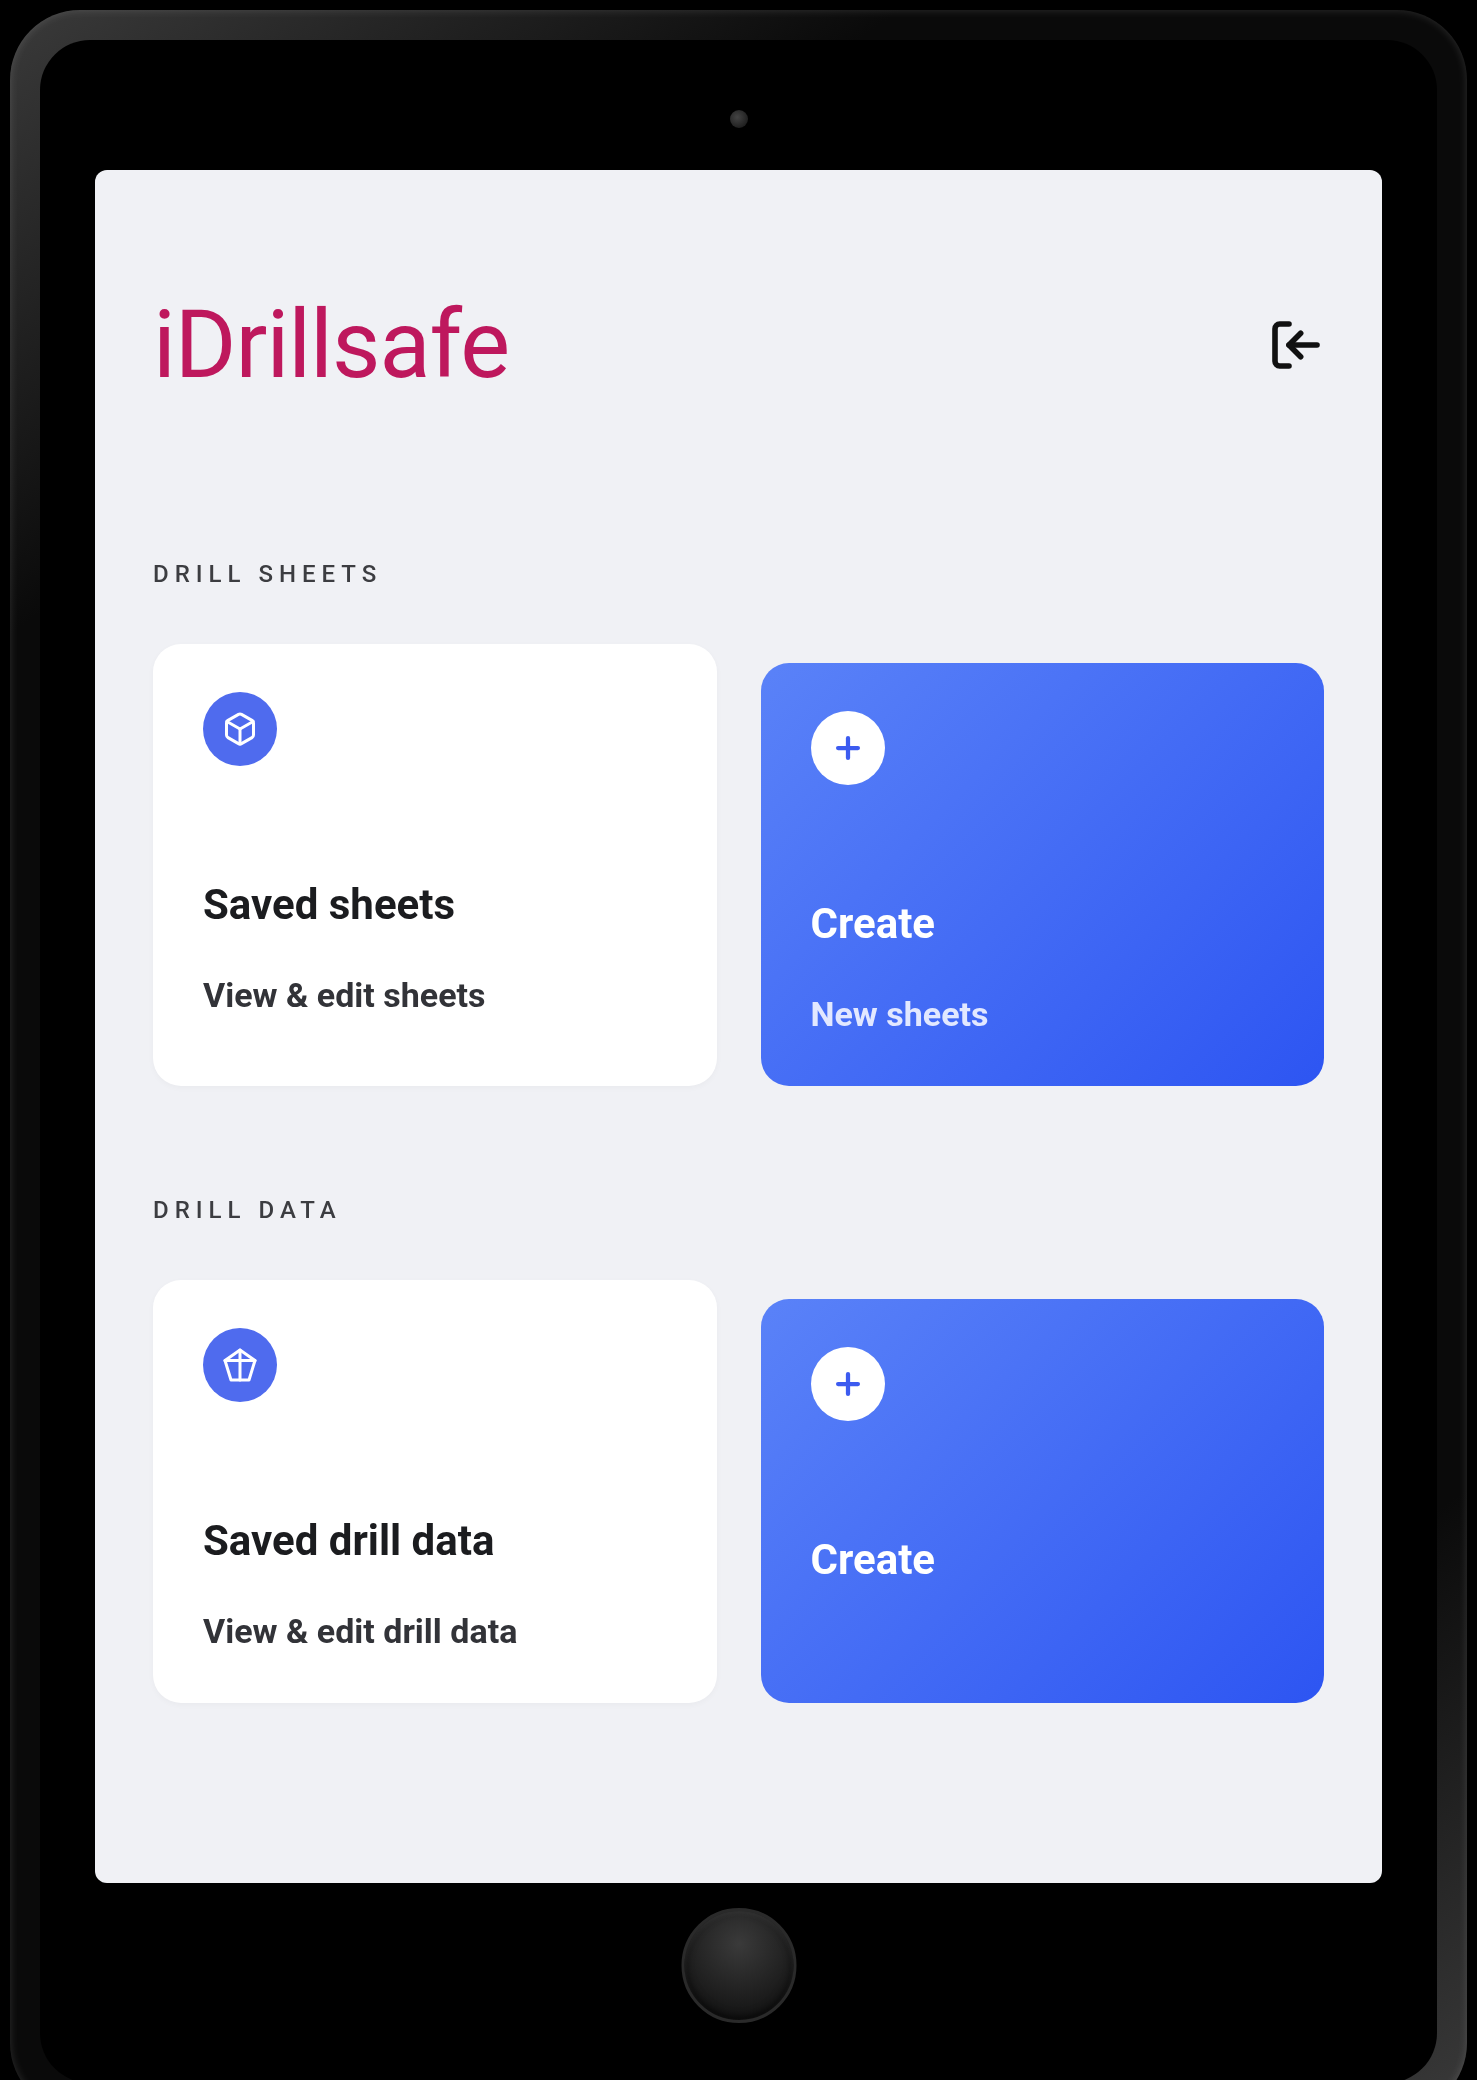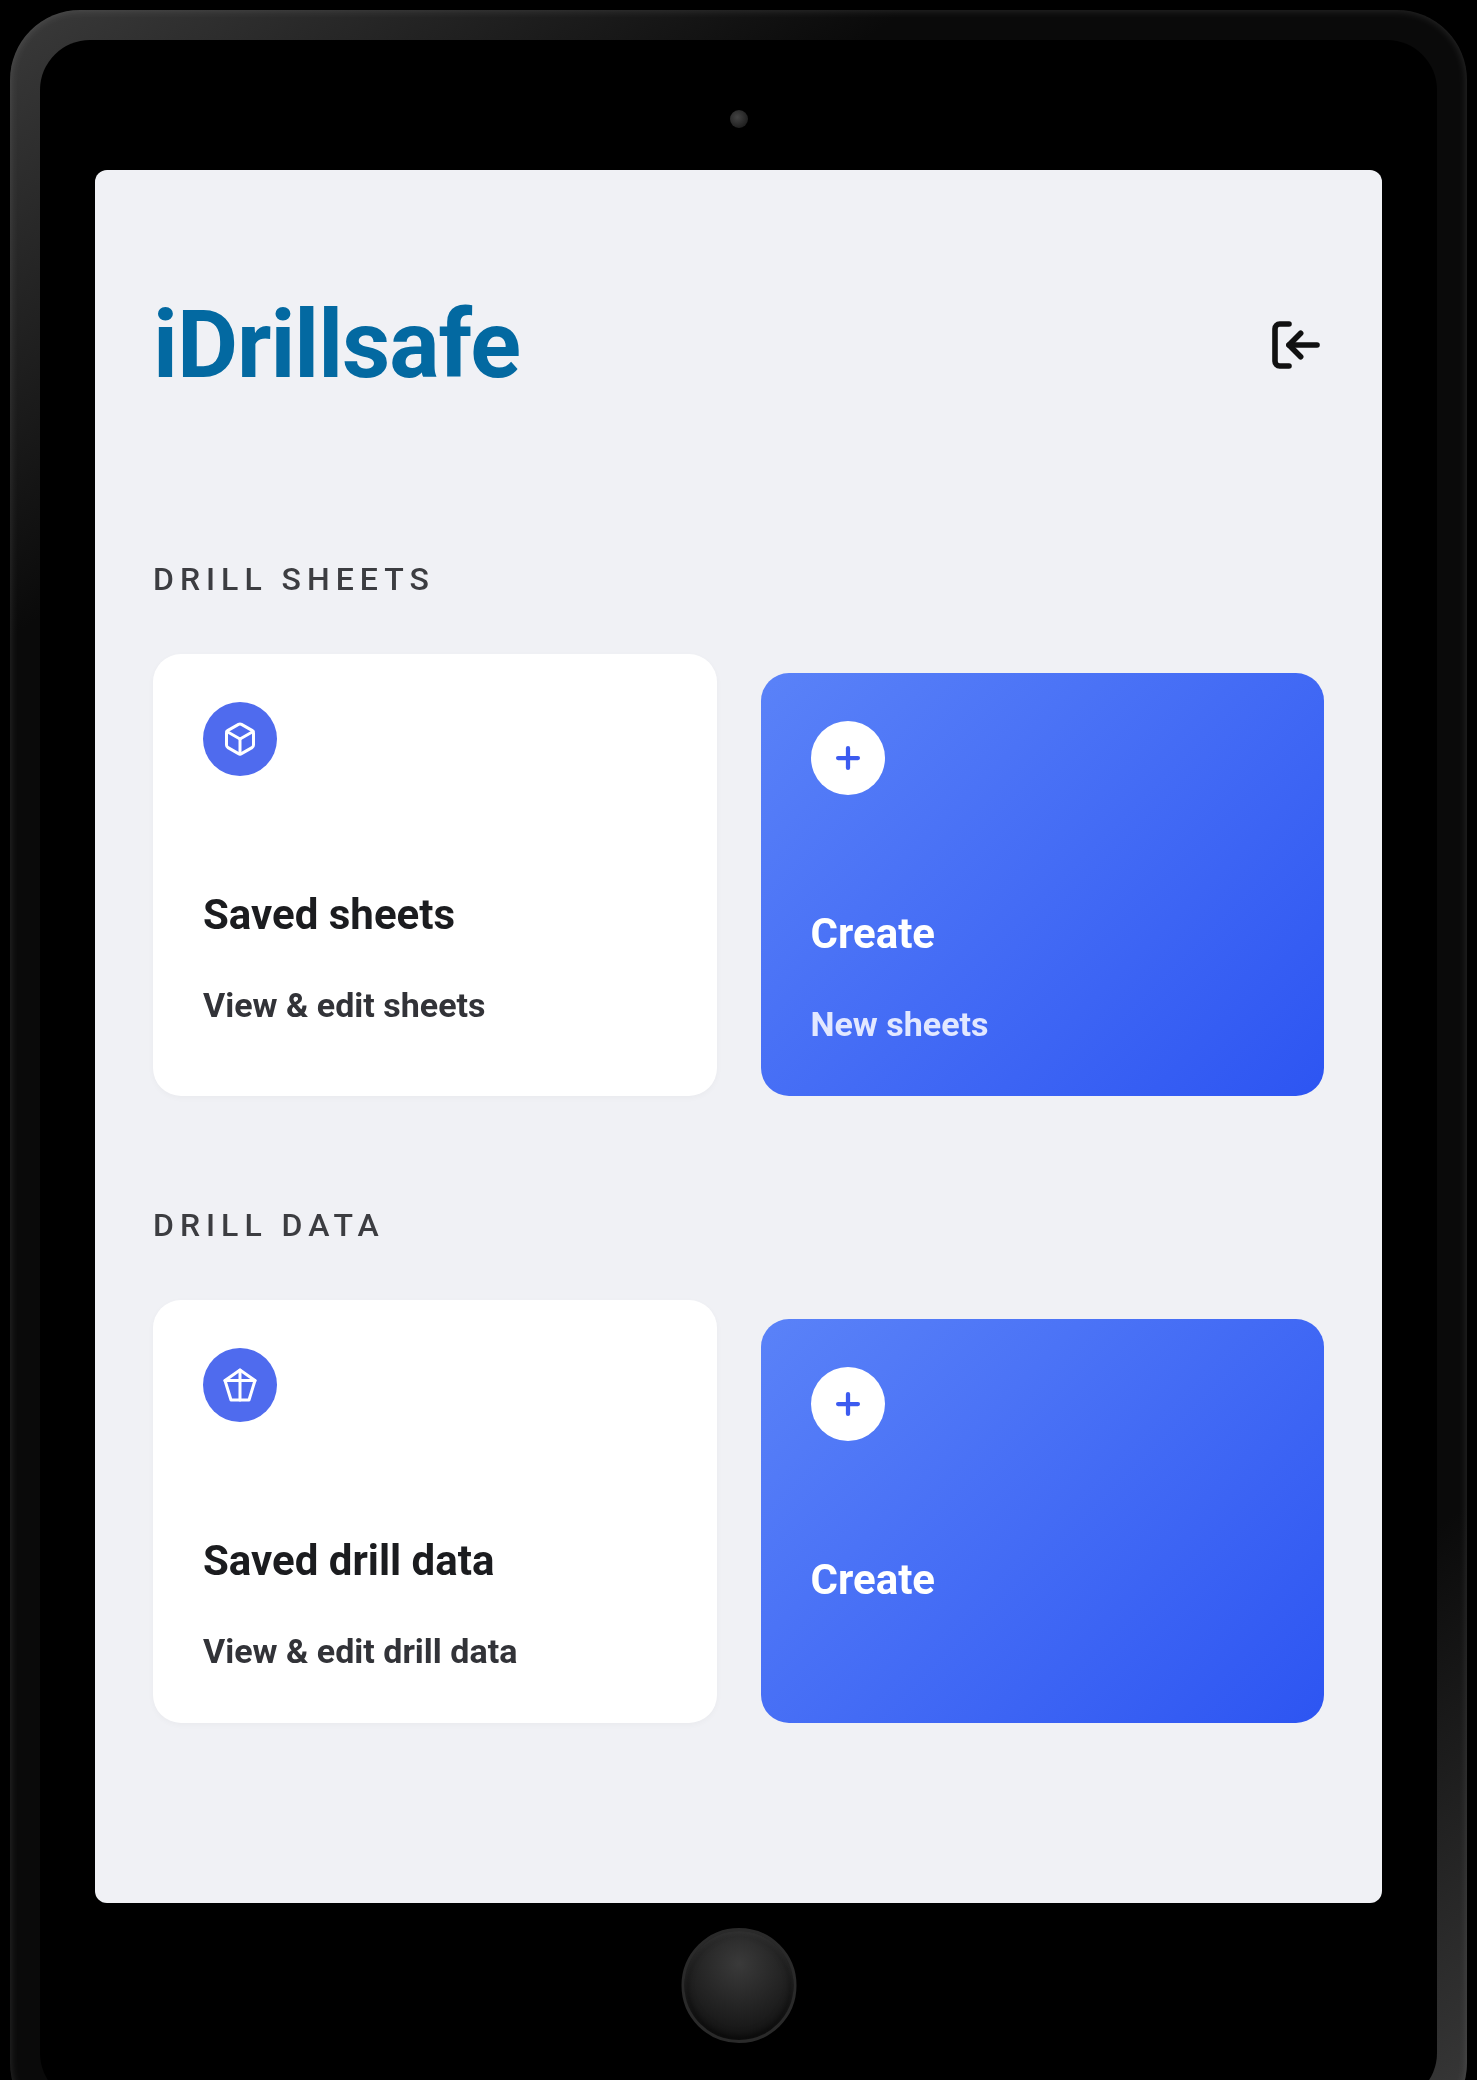--- a/index.html
+++ b/index.html
@@ -62,35 +62,35 @@
 
   
   .header {
     display: flex;
     align-items: center;
     justify-content: space-between;
     margin-bottom: 160px;
   }
   .app-title {
     font-size: 94px;
-    font-weight: 700;
-    color: #0369a1;
+    font-weight: 400;
+    color: #be185d;
     letter-spacing: -1px;
   }
   .login-icon {
     width: 56px;
     height: 56px;
     color: #111;
     cursor: pointer;
   }
 
   
   .section { margin-bottom: 110px; }
   .section-label {
-    font-size: 32px;
+    font-size: 24px;
     font-weight: 500;
     color: #3C3D41;
     letter-spacing: 6px;
     text-transform: uppercase;
     margin-bottom: 56px;
   }
 
   .cards {
     display: grid;
     grid-template-columns: 1fr 1fr;

